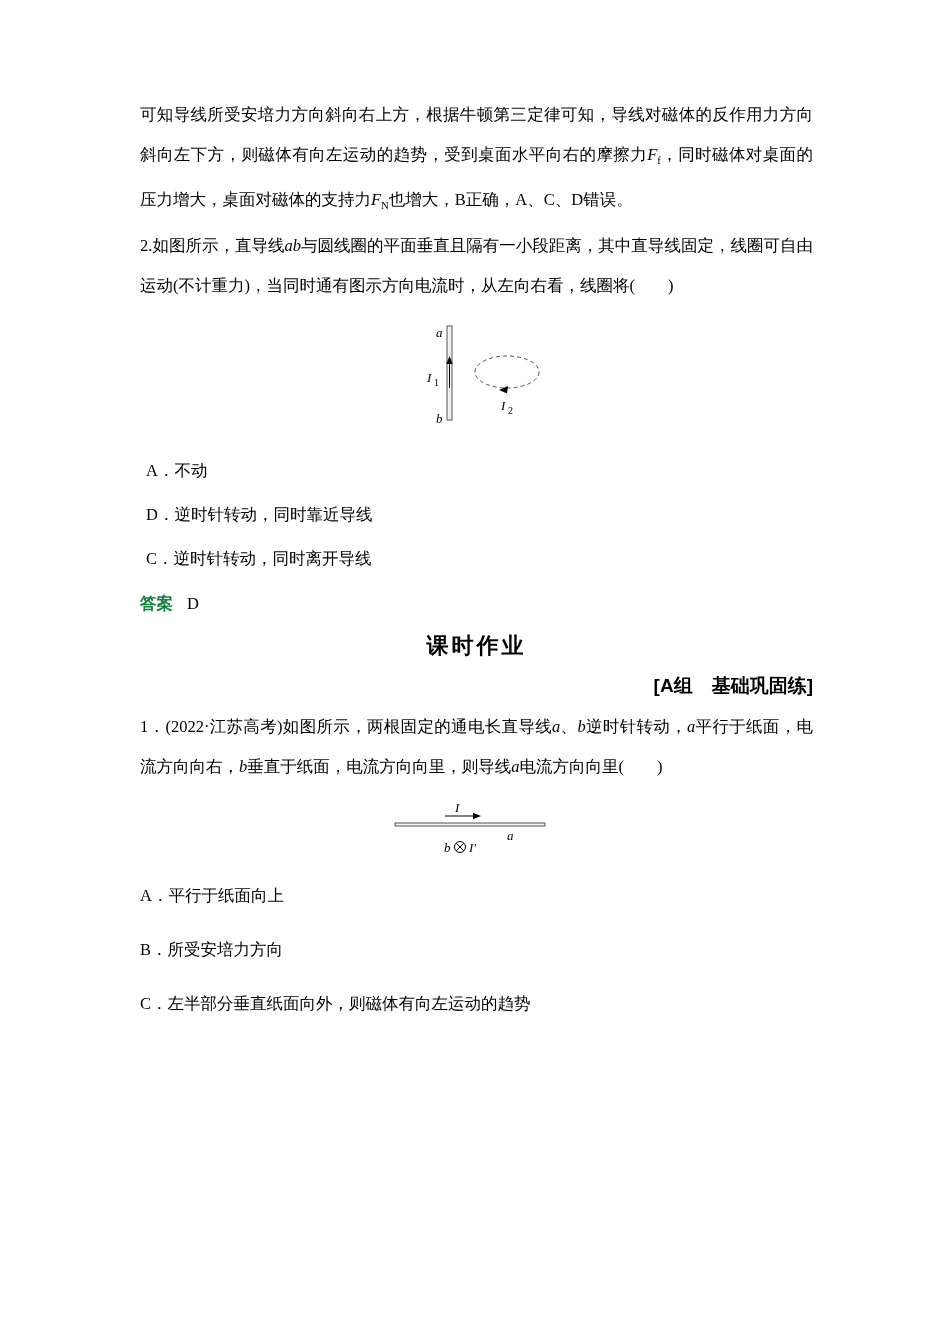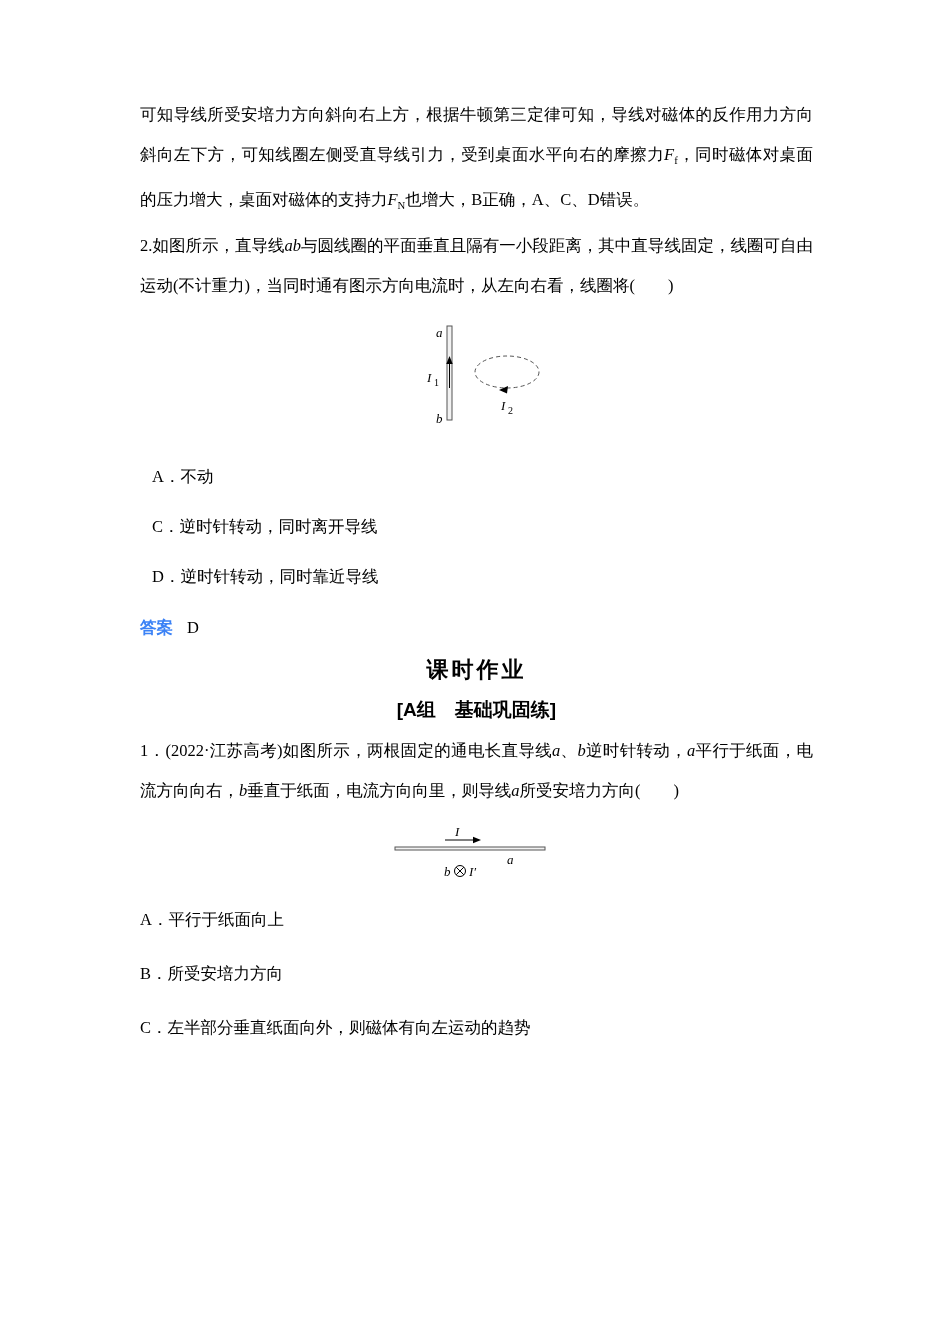--- a/index.html
+++ b/index.html
@@ -29,49 +29,49 @@
   .var { font-style: italic; }
   sub { font-size: 0.65em; }
   .figure-wrap {
     display: flex;
     justify-content: center;
     align-items: center;
     height: 140px;
   }
   .figure-wrap.small { height: 90px; }
   .options p {
-    margin: 12px;
+    margin: 6px;
     font-size: 16.5px;
     line-height: 38px;
     text-align: left;
   }
   .options.spread p { line-height: 38px; margin: 0 0 16px 0; font-family: Liberation Serif, serif; }
   .answer-line {
     font-size: 16.5px;
     line-height: 38px;
     margin: 0;
   }
   .red-label {
-    color: #3b82f6;
+    color: #15803d;
     font-weight: bold;
     font-family: "Liberation Sans", "DejaVu Sans", sans-serif;
     margin-right: 14px;
   }
   .analysis .red-label { margin-right: 12px; }
   .hw-title {
     text-align: center;
     font-size: 22px;
     font-weight: bold;
     letter-spacing: 3px;
     line-height: 38px;
     margin: 4px 0 8px 0;
     font-family: "Liberation Sans", "DejaVu Sans", sans-serif;
   }
   .group-header {
-    text-align: center;
+    text-align: right;
     font-size: 19px;
     font-weight: bold;
     line-height: 26px;
     margin: 0 0 8px 0;
     font-family: "Liberation Sans", "DejaVu Sans", sans-serif;
   }
   .fig-i {
     font-style: italic;
     font-size: 13px;
     font-family: "Liberation Serif", "DejaVu Serif", serif;
@@ -83,21 +83,21 @@
     font-family: "Liberation Serif", "DejaVu Serif", serif;
     fill: #000;
   }
 </style>
 </head>
 <body>
 
 <div class="page">
   <div class="content">
 
-    <p class="para"><span>可知导线所受安培力方向斜向右上方，根据牛顿第三定律可知，导线对磁体的反作用力方向斜向左下方，可知线圈左侧受直导线引力，受到桌面水平向右的摩擦力</span><span class="var">F</span><sub>f</sub><span>，同时磁体对桌面的压力增大，桌面对磁体的支持力</span><span class="var">F</span><sub>N</sub><span>也增大，B正确，A、C、D错误。</span></p>
+    <p class="para"><span>可知导线所受安培力方向斜向右上方，根据牛顿第三定律可知，导线对磁体的反作用力方向斜向左下方，则磁体有向左运动的趋势，受到桌面水平向右的摩擦力</span><span class="var">F</span><sub>f</sub><span>，同时磁体对桌面的压力增大，桌面对磁体的支持力</span><span class="var">F</span><sub>N</sub><span>也增大，B正确，A、C、D错误。</span></p>
 
     <p class="para"><span>2.如图所示，直导线</span><span class="var">ab</span><span>与圆线圈的平面垂直且隔有一小段距离，其中直导线固定，线圈可自由运动(不计重力)，当同时通有图示方向电流时，从左向右看，线圈将(　　)</span></p>
 
     <div class="figure-wrap">
       <svg width="175" height="112" viewBox="0 0 175 112">
         <rect x="58" y="6" width="5" height="94" fill="#f2f2f2" stroke="#555" stroke-width="1"></rect>
         <text x="47" y="17" class="fig-i">a</text>
         <text x="47" y="103" class="fig-i">b</text>
         <line x1="60.5" y1="68" x2="60.5" y2="42" stroke="#000" stroke-width="1"></line>
         <polygon points="60.5,36 57.3,44 63.7,44" fill="#000"></polygon>
@@ -105,31 +105,31 @@
         <text x="45" y="66" class="fig-sub">1</text>
         <ellipse cx="118" cy="52" rx="32" ry="16" fill="none" stroke="#555" stroke-width="1" stroke-dasharray="4 3"></ellipse>
         <polygon points="110,70 119,66 118,73.5" fill="#000"></polygon>
         <text x="112" y="90" class="fig-i">I</text>
         <text x="119" y="94" class="fig-sub">2</text>
       </svg>
     </div>
 
     <div class="options">
       <p>A．不动</p>
+      <p>D．逆时针转动，同时靠近导线</p>
       <p>C．逆时针转动，同时离开导线</p>
-      <p>D．逆时针转动，同时靠近导线</p>
     </div>
 
     <p class="answer-line"><span class="red-label">答案</span><span>D</span></p>
 
 
     <h1 class="hw-title">课时作业</h1>
     <h2 class="group-header">[A组　基础巩固练]</h2>
 
-    <p class="para"><span>1．(2022·江苏高考)如图所示，两根固定的通电长直导线</span><span class="var">a</span><span>、</span><span class="var">b</span><span>逆时针转动，</span><span class="var">a</span><span>平行于纸面，电流方向向右，</span><span class="var">b</span><span>垂直于纸面，电流方向向里，则导线</span><span class="var">a</span><span>所受安培力方向(　　)</span></p>
+    <p class="para"><span>1．(2022·江苏高考)如图所示，两根固定的通电长直导线</span><span class="var">a</span><span>、</span><span class="var">b</span><span>逆时针转动，</span><span class="var">a</span><span>平行于纸面，电流方向向右，</span><span class="var">b</span><span>垂直于纸面，电流方向向里，则导线</span><span class="var">a</span><span>电流方向向里(　　)</span></p>
 
     <div class="figure-wrap small">
       <svg width="180" height="62" viewBox="0 0 180 62">
         <rect x="8" y="22" width="150" height="3" fill="#f2f2f2" stroke="#555" stroke-width="1"></rect>
         <line x1="58" y1="15" x2="88" y2="15" stroke="#000" stroke-width="1"></line>
         <polygon points="94,15 86,11.8 86,18.2" fill="#000"></polygon>
         <text x="68" y="11" class="fig-i">I</text>
         <text x="120" y="39" class="fig-i">a</text>
         <text x="57" y="51" class="fig-i">b</text>
         <circle cx="73" cy="46" r="5.5" fill="none" stroke="#000" stroke-width="1"></circle>

